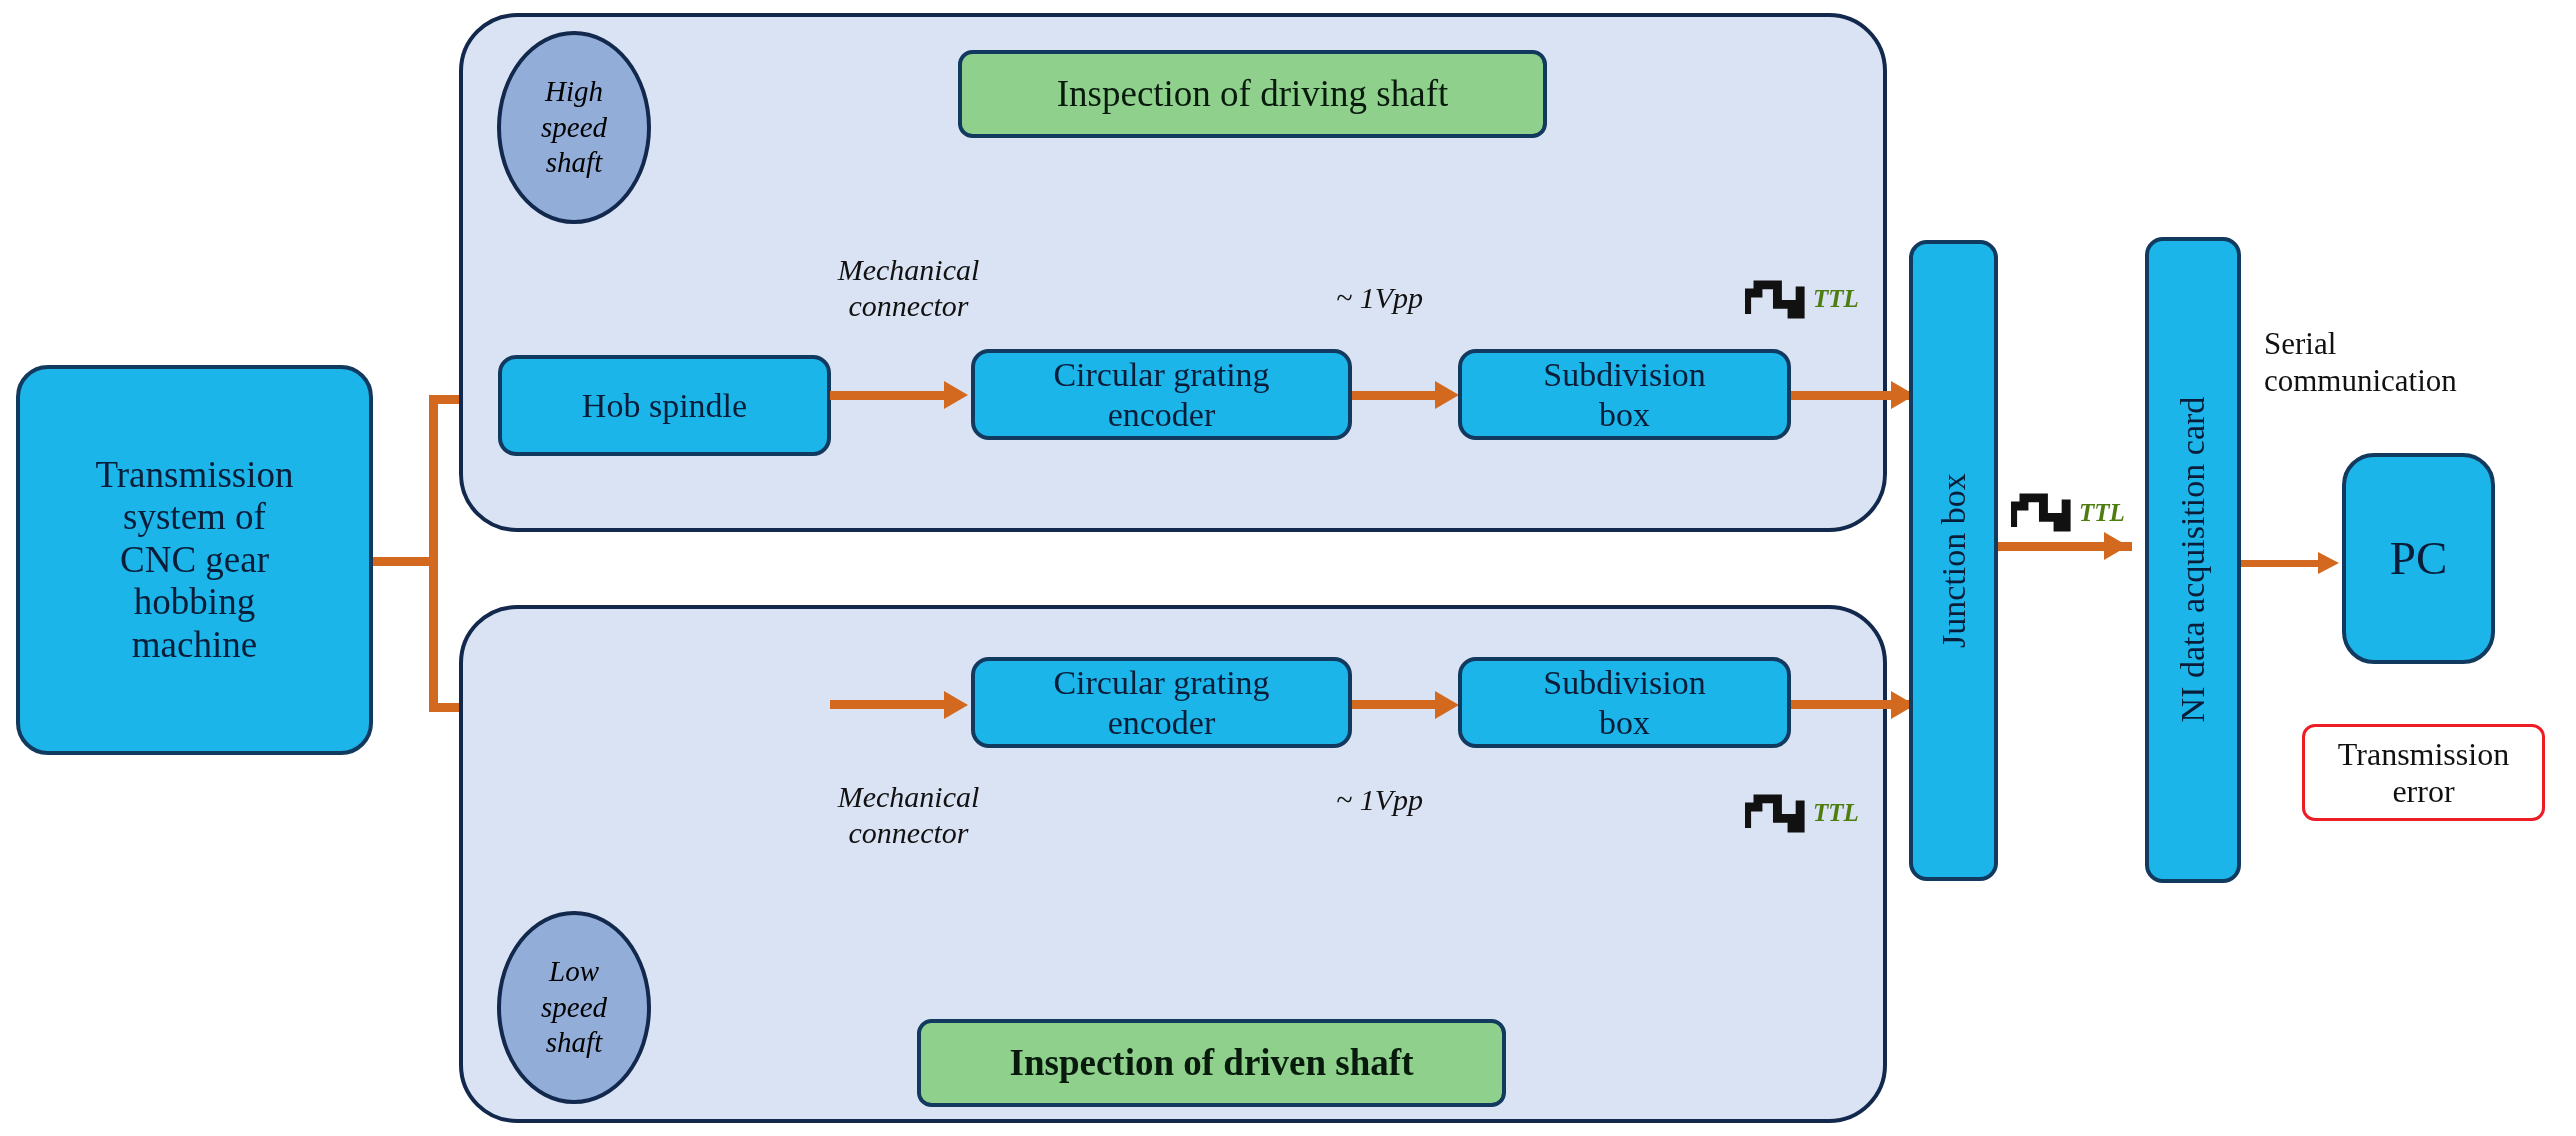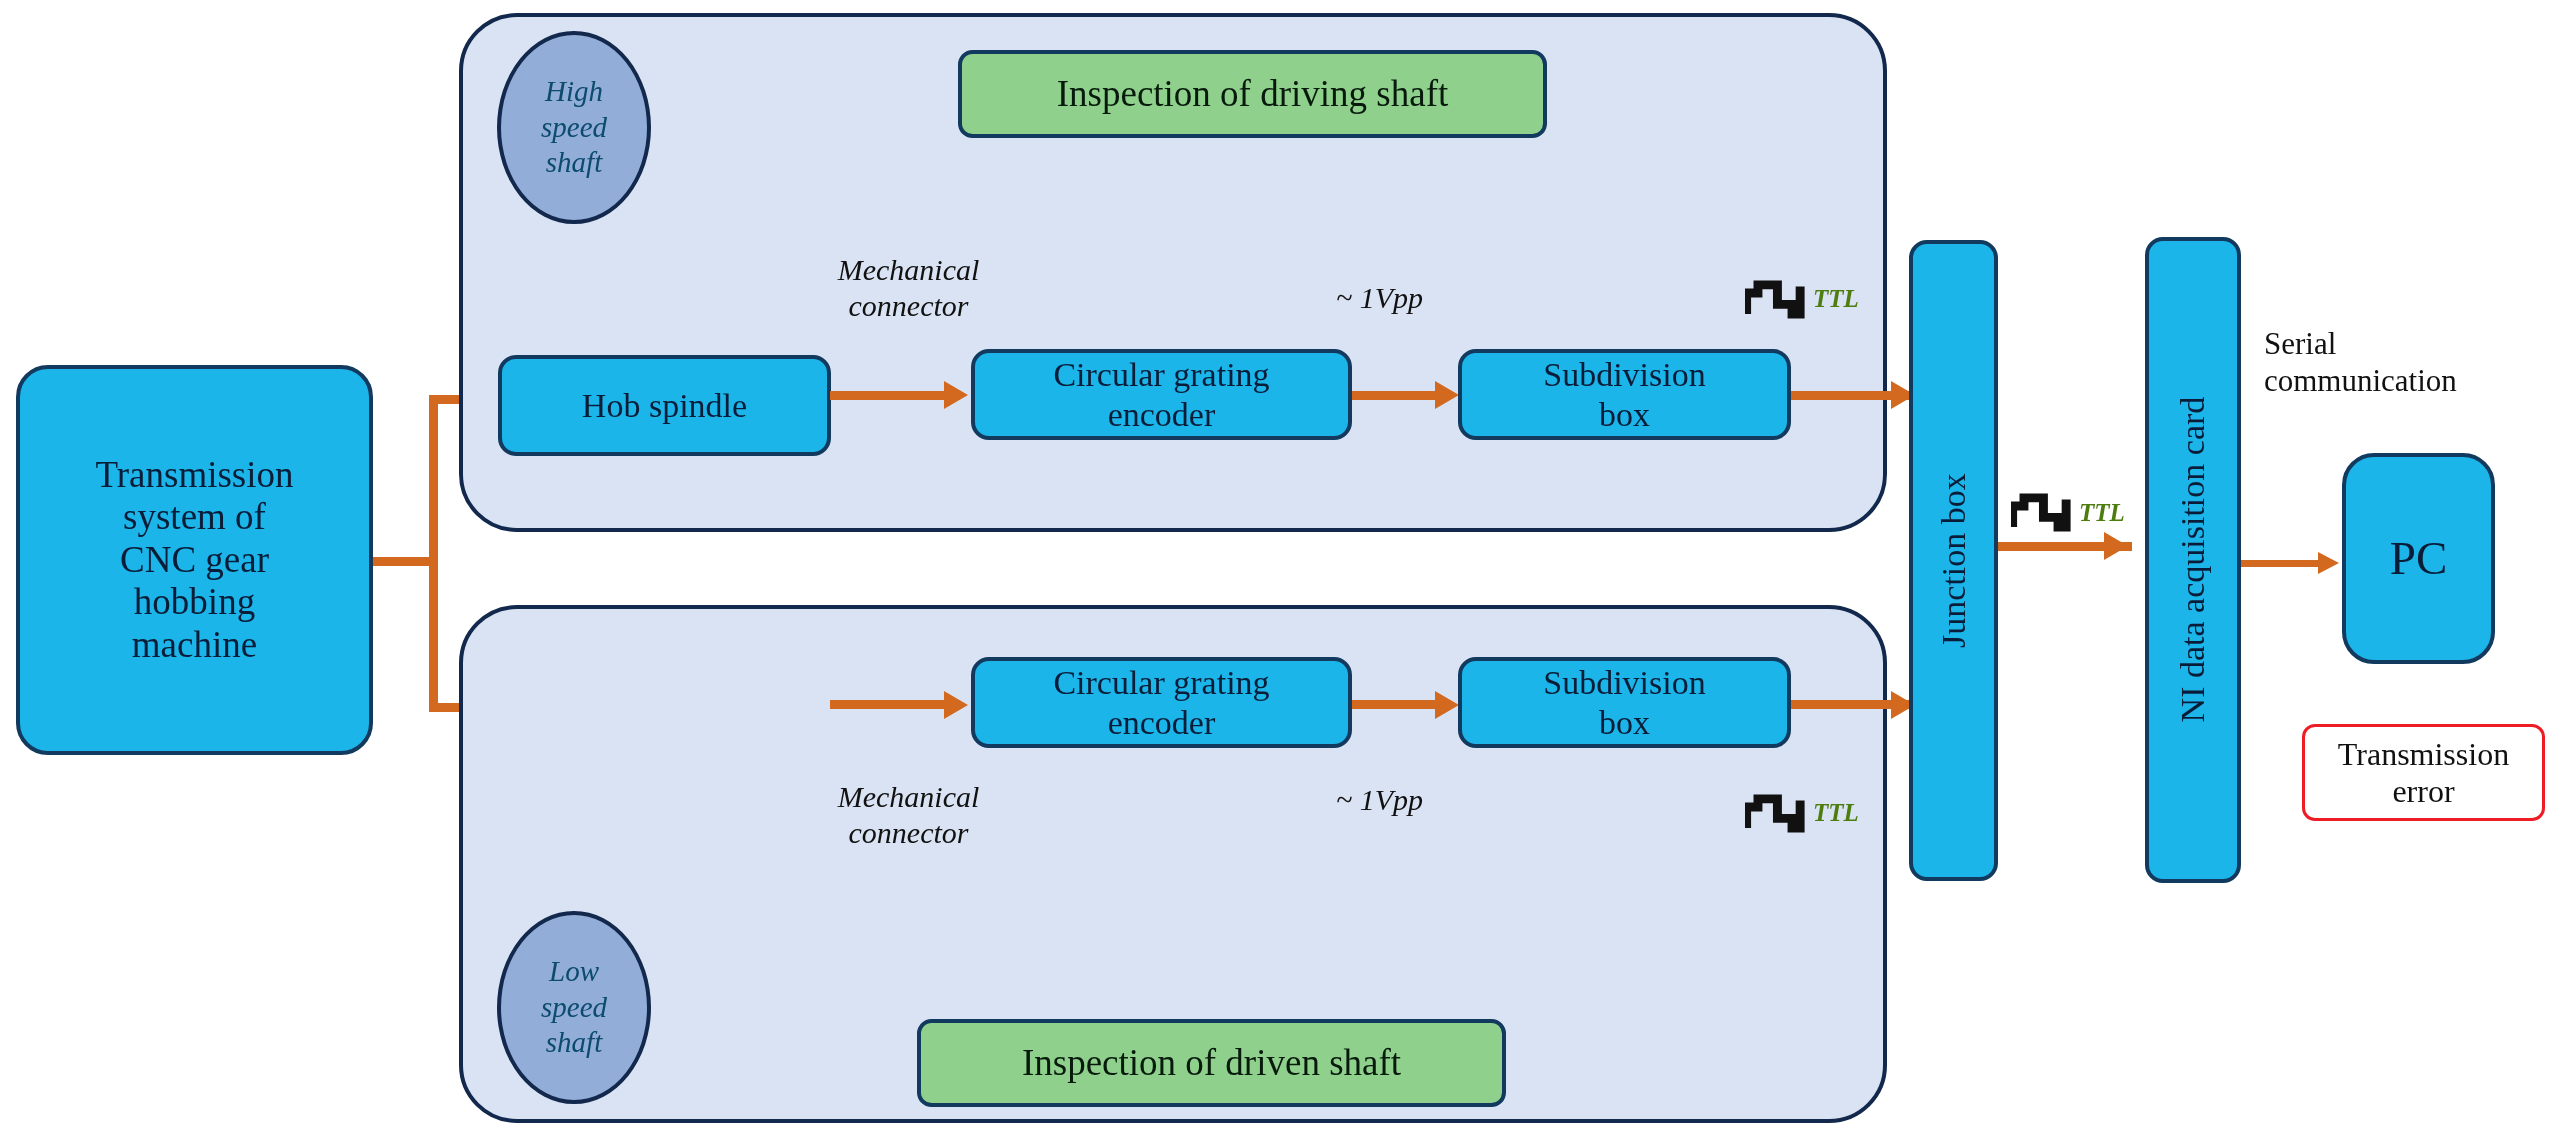--- a/index.html
+++ b/index.html
@@ -70,21 +70,21 @@
     color: #071a0c;
   }
 
   
   .ellipse {
     background: #92aed8;
     border: 4px solid #12284c;
     border-radius: 50%;
     font-style: italic;
     font-size: 29px;
-    color: #0c4a6e;
+    color: #000000;
     flex-direction: column;
   }
   .ellipse span { display: block; line-height: 1.22; }
 
   
   .red-box {
     background: #ffffff;
     border: 3.2px solid #ee1c25;
     border-radius: 13px;
     font-size: 32px;
@@ -239,21 +239,21 @@
     </svg>
   </div>
   <div class="ann ttl" style="left:1813px; top:798px;">TTL</div>
 
   <div class="node ellipse" style="left:497px; top:911px; width:154px; height:193px;">
     <span>Low</span>
     <span>speed</span>
     <span>shaft</span>
   </div>
 
-  <div class="node green-box" style="left:917px; top:1019px; width:589px; height:88px;">
+  <div class="node green-box" style="left:917px; top:1019px; width:589px; height:88px;font-weight:bold;">
     <span>Inspection of driven shaft</span>
   </div>
 
   <div class="node vert-box" style="left:1909px; top:240px; width:89px; height:641px;">
     <span class="vert-label">Junction box</span>
   </div>
 
   <div class="conn h" style="left:1998px; top:542px; width:134px;"></div>
   <div class="arrowhead" style="left:2104px; top:532px;"></div>
 

